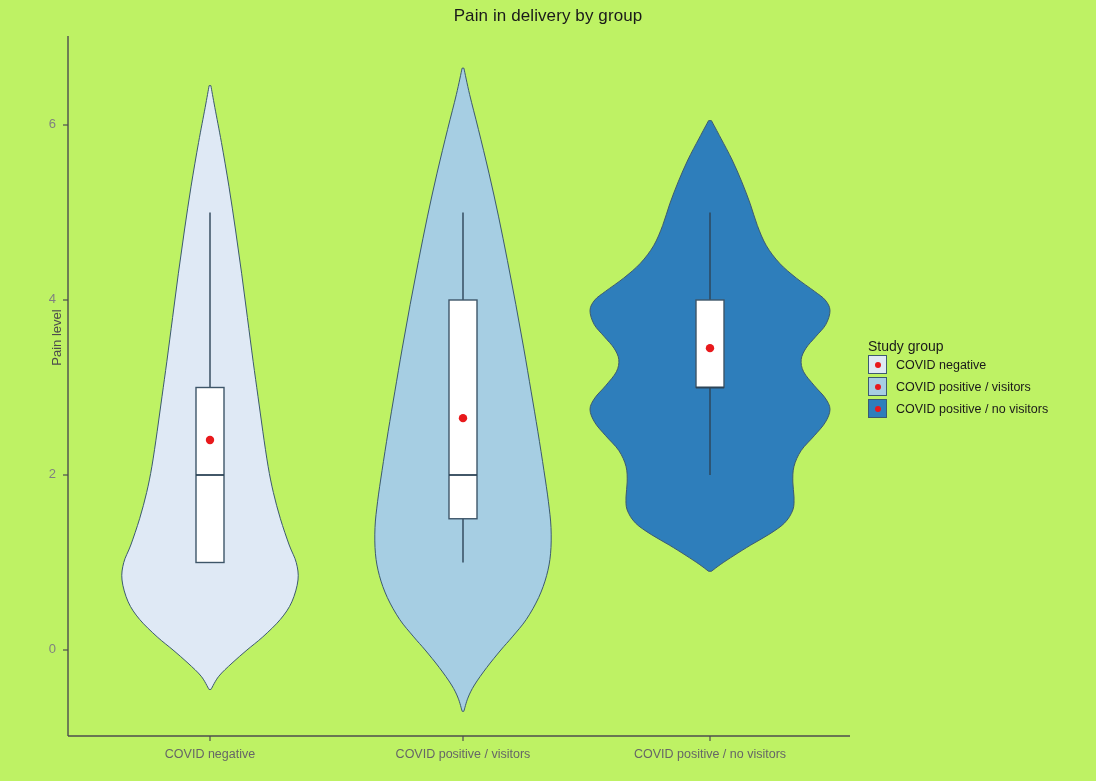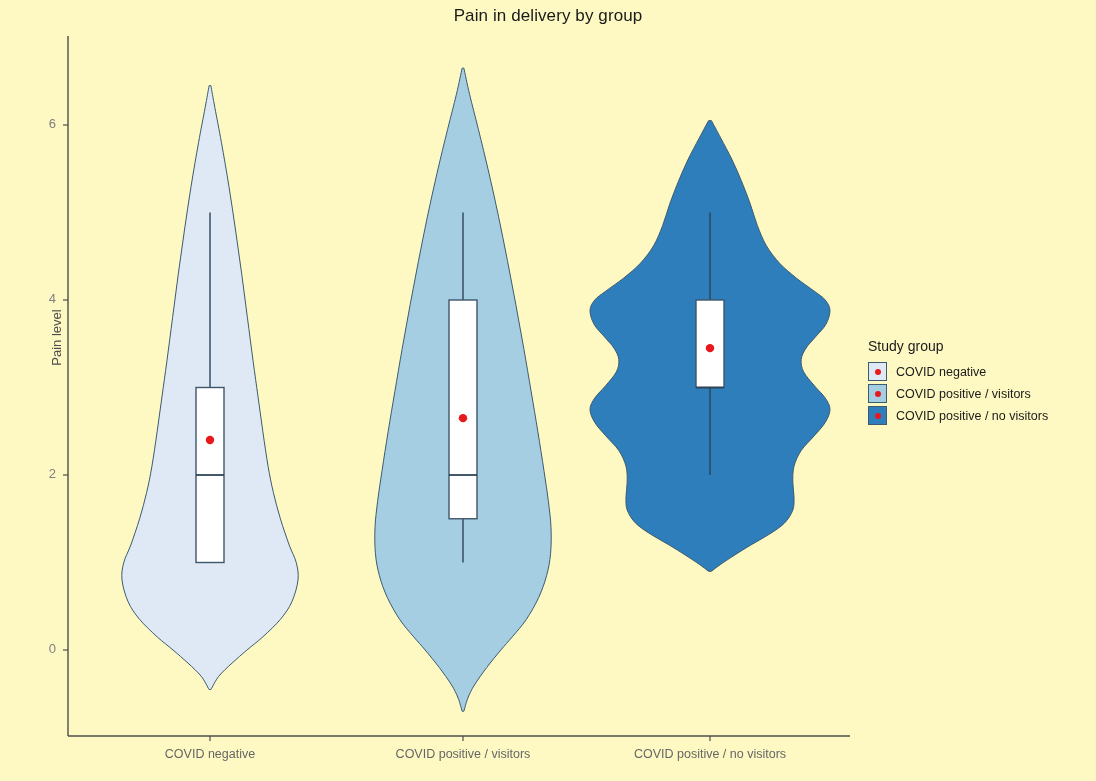--- a/index.html
+++ b/index.html
@@ -7,21 +7,21 @@
     padding: 0;
     background: #ffffff;
   }
   body {
     font-family: "Liberation Sans", sans-serif;
   }
   #figure {
     position: relative;
     width: 1096px;
     height: 781px;
-    background: #fef9c3;
+    background: #bef264;
     overflow: hidden;
   }
   #plot-svg {
     position: absolute;
     left: 0;
     top: 0;
   }
   .chart-title {
     position: absolute;
     left: 0;
@@ -60,21 +60,21 @@
   }
   .legend {
     position: absolute;
     left: 868px;
     top: 338px;
     width: 220px;
   }
   .legend-title {
     font-size: 14px;
     color: #1a1a1a;
-    margin-bottom: 7px;
+    margin-bottom: 0;
   }
   .legend-row {
     display: flex;
     align-items: center;
     height: 21px;
     margin-bottom: 1px;
   }
   .legend-key {
     width: 19px;
     height: 19px;

